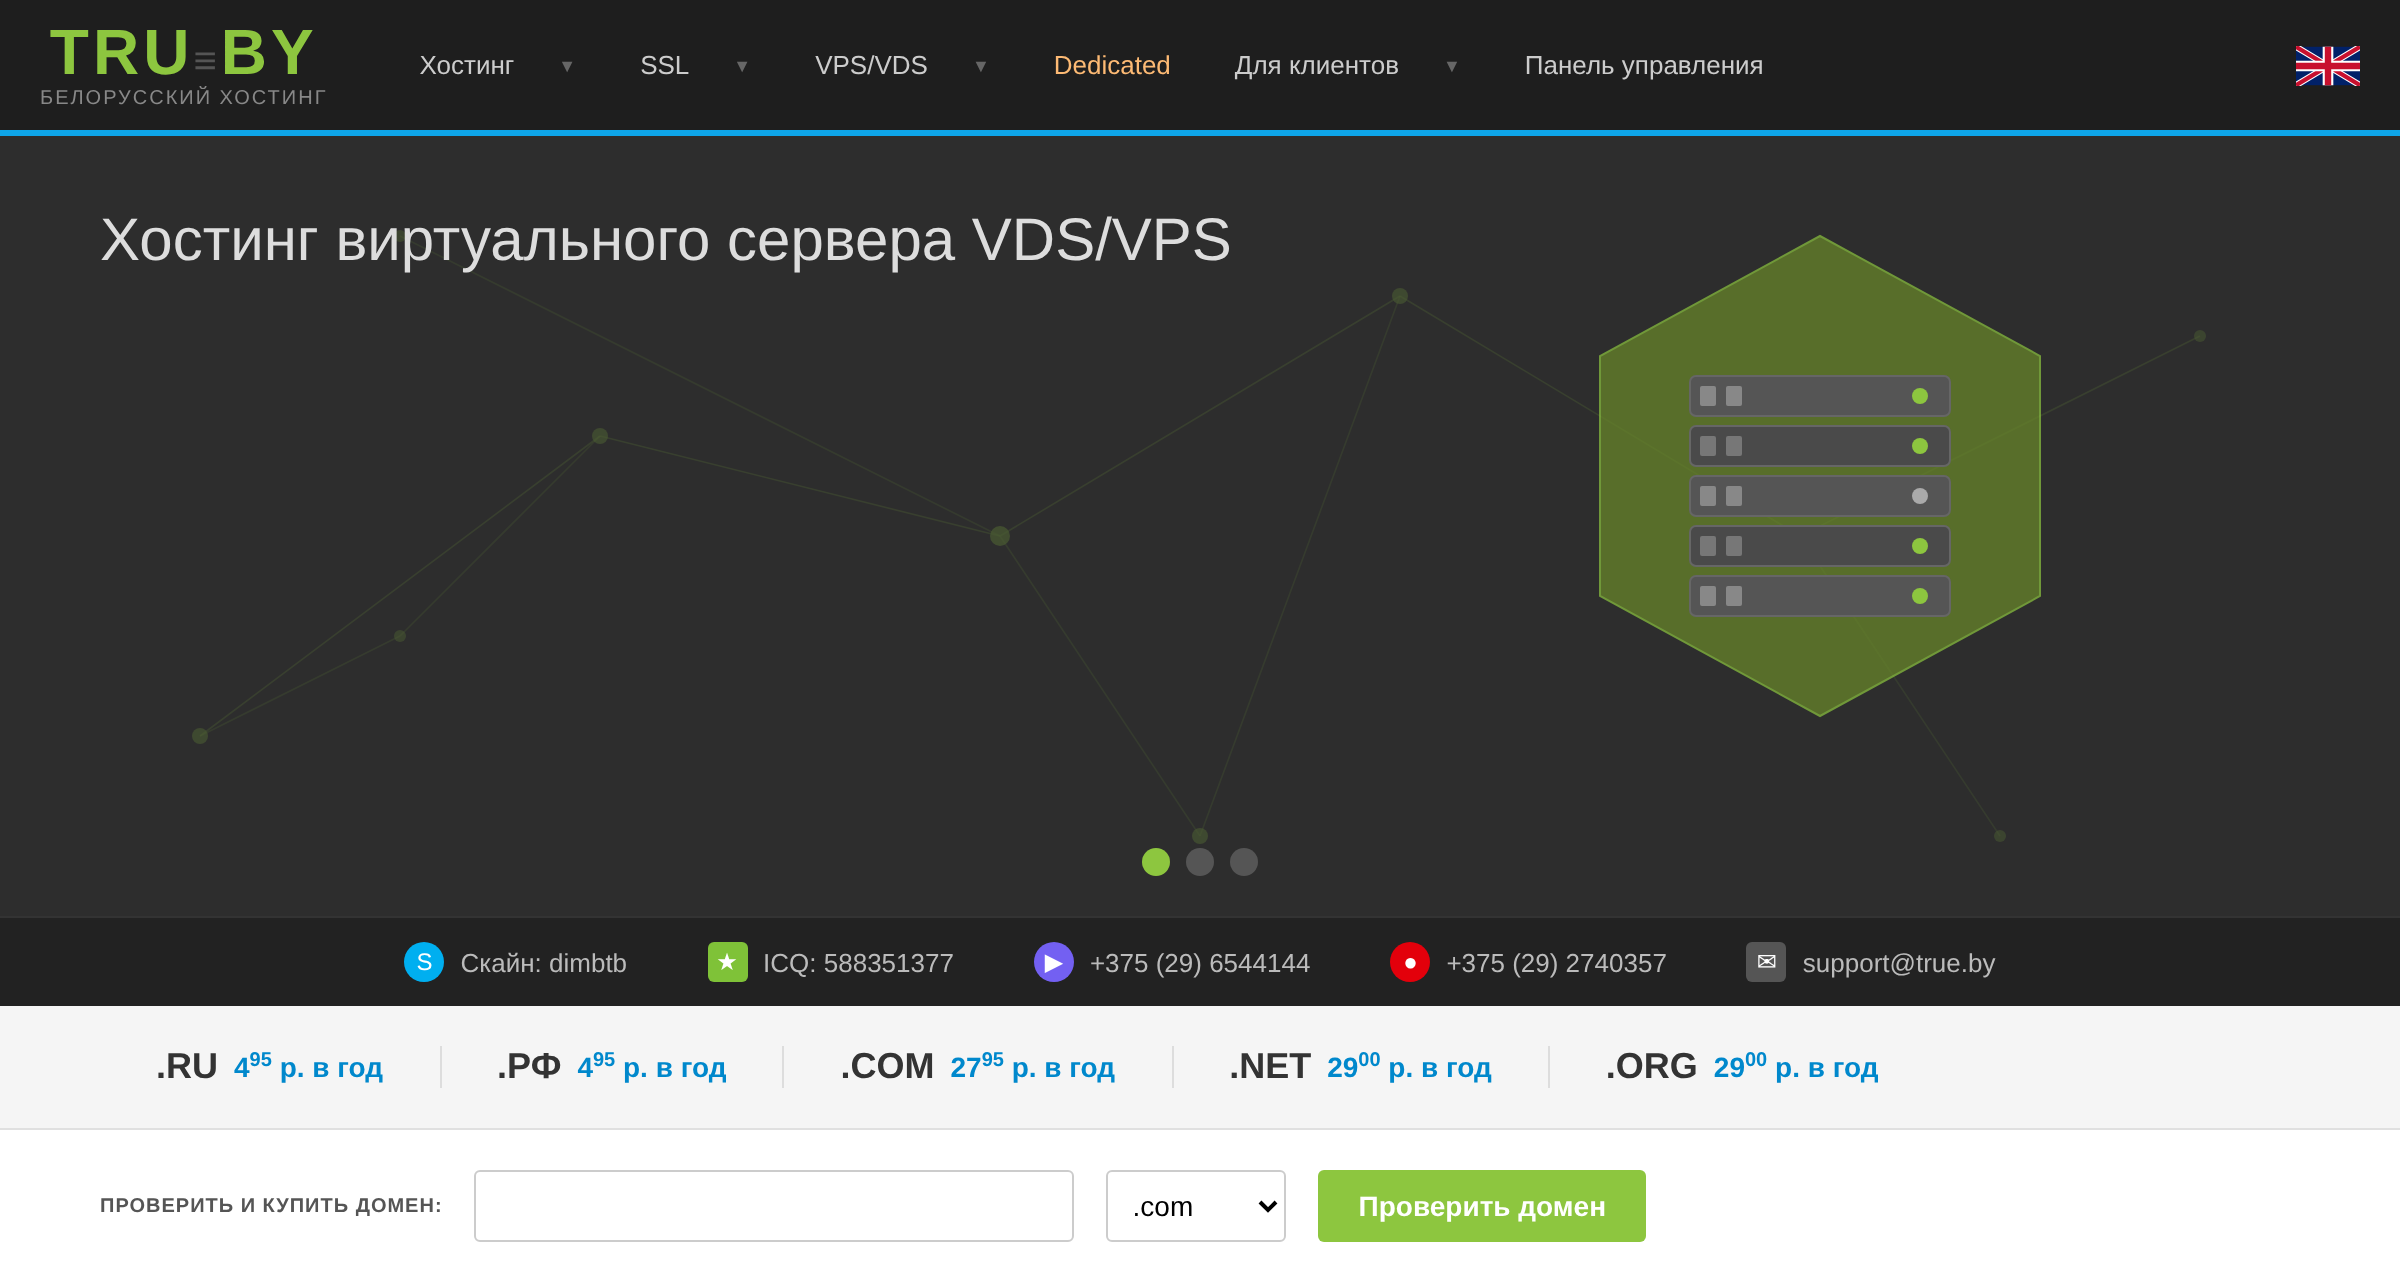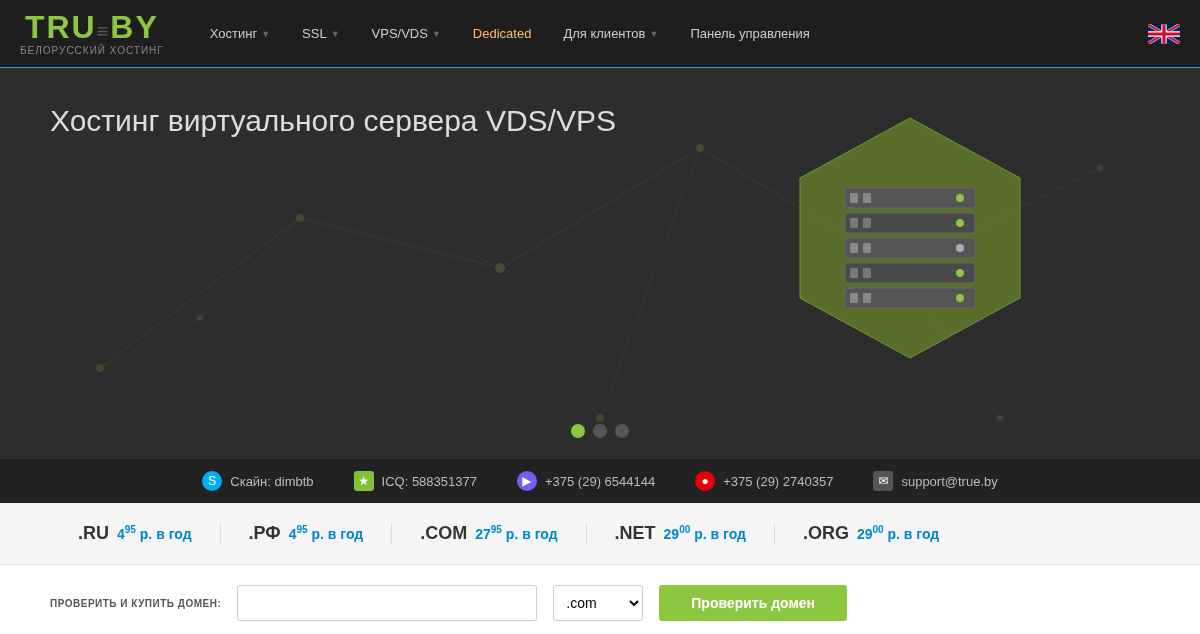--- a/index.html
+++ b/index.html
@@ -5,21 +5,21 @@
     * { margin: 0; padding: 0; box-sizing: border-box; }
     body { font-family: Arial, sans-serif; background: #2a2a2a; width: 1200px; overflow-x: hidden; }
 
     
     .nav-bar {
       background: #1e1e1e;
       display: flex;
       align-items: center;
       padding: 0 20px;
       height: 68px;
-      border-bottom: 1px solid #0ea5e9;
+      border-bottom: 3px solid #0ea5e9;
     }
     .logo-wrap {
       margin-right: 30px;
       display: flex;
       flex-direction: column;
       align-items: center;
     }
     .logo-text {
       font-size: 32px;
       font-weight: 900;
@@ -40,21 +40,21 @@
       flex: 1;
     }
     .nav-item {
       color: #ccc;
       font-size: 13px;
       padding: 0 16px;
       height: 68px;
       display: flex;
       align-items: center;
       cursor: pointer;
-      gap: 4px;
+      gap: 22px;
       text-decoration: none;
       white-space: nowrap;
       justify-content: center;
     }
     .nav-item.active { color: #fdba74; }
     .nav-item .arrow {
       font-size: 9px;
       color: #666;
     }
     .nav-right {
@@ -193,21 +193,21 @@
       font-size: 14px;
       background: white;
       min-width: 90px;
     }
     .domain-check button {
       height: 36px;
       background: #8dc63f;
       color: white;
       border: none;
       border-radius: 3px;
-      padding: 0 32px;
+      padding: 0 20px;
       font-size: 14px;
       font-weight: bold;
       cursor: pointer;
       white-space: nowrap;
     }
 
     
     .network-svg {
       position: absolute;
       top: 0; left: 0;

